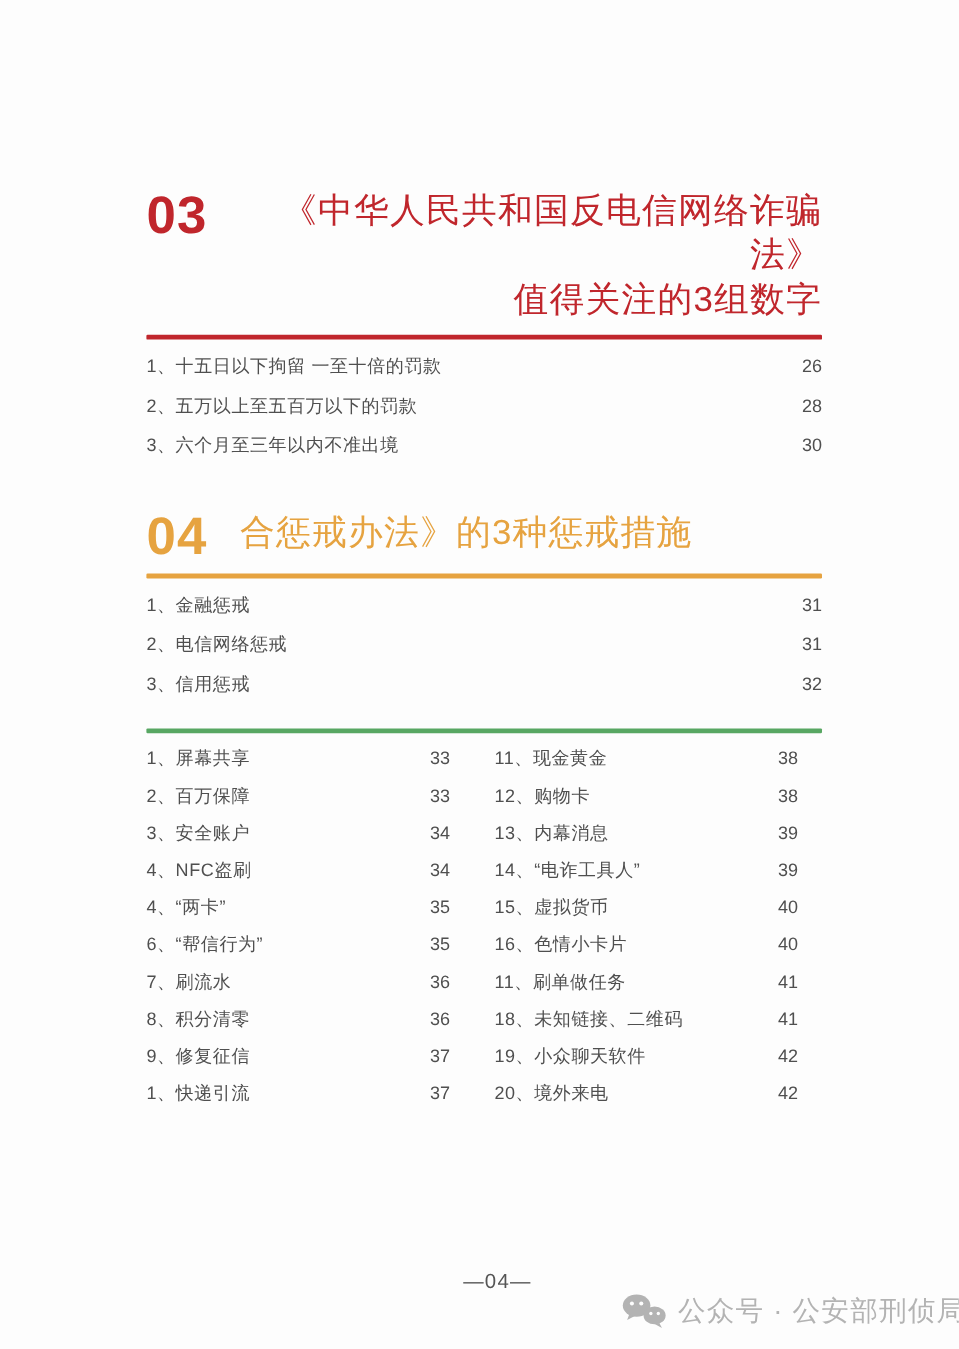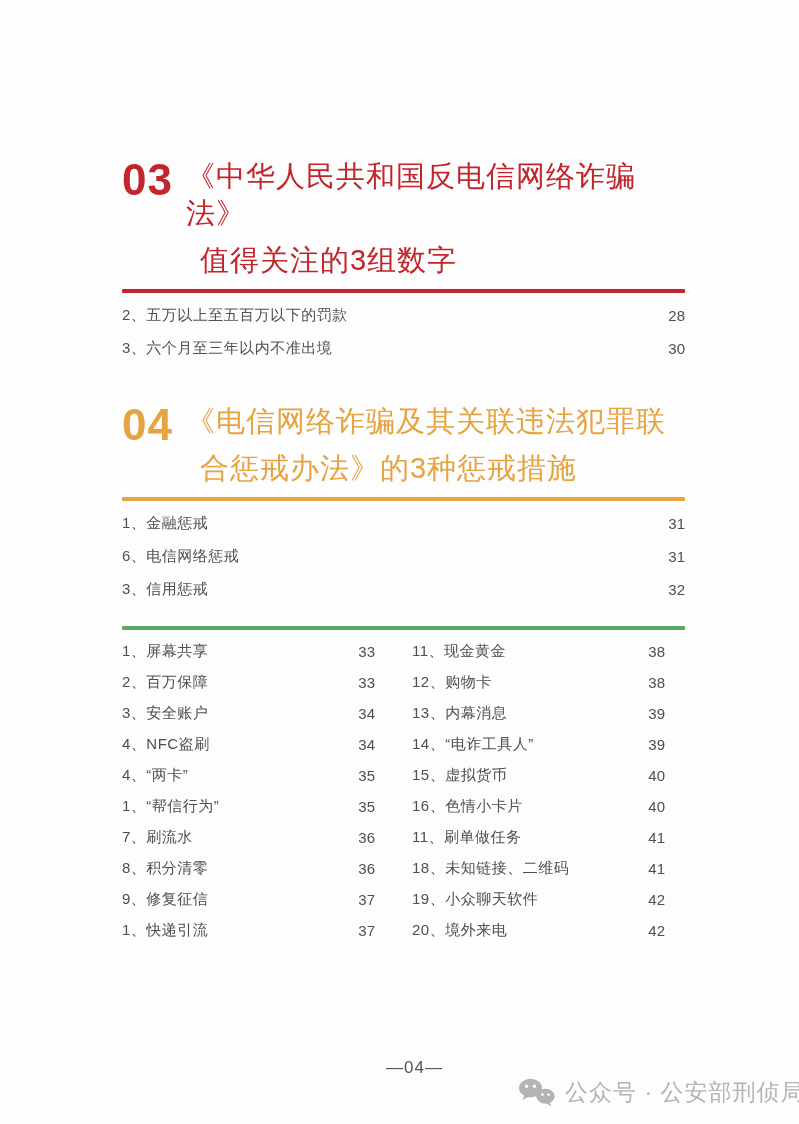--- a/index.html
+++ b/index.html
@@ -10,27 +10,27 @@
     color:#4f4f4f;
     overflow:hidden;
   }
   .page { position:relative; width:799px; height:1124px; background:#fdfdfd; }
   .content { position:absolute; left:122px; top:158px; width:563px; }
 
   .sec { margin-top:0; }
   .sec + .sec { margin-top:38px; }
   .sec.s05 { margin-top:20px; }
 
-  .sec-head { display:flex; align-items:flex-start; gap:13px; }
+  .sec-head { display:flex; align-items:flex-start; gap:13px;text-align:right; }
   .sec-num {
     font-size:44px; font-weight:800; line-height:40px; letter-spacing:1px;
     padding-top:2px; flex:none;
   }
   .sec-title { font-size:29px; font-weight:400; line-height:37px; letter-spacing:1px; }
-  .sec-title .line2 { padding-left:14px;margin-top:10px; }
+  .sec-title .line2 { padding-left:14px; }
 
   .s03 .sec-num, .s03 .sec-title { color:var(--section03,#c0262c); }
   .s04 .sec-num, .s04 .sec-title { color:var(--section04,#e6a340); }
   .s05 .sec-num, .s05 .sec-title { color:var(--section05,#58a763); }
 
   .rule { height:4px; width:100%; margin-top:10px; border-radius:1px; }
   .s03 .rule { background:var(--section03,#c0262c); }
   .s04 .rule { background:var(--section04,#e6a340); }
   .s05 .rule { background:var(--section05,#58a763); margin-top:6px; }
 
@@ -68,46 +68,49 @@
       <div class="sec-head">
         <span class="sec-num">03</span>
         <div class="sec-title">
           <div class="line1">《中华人民共和国反电信网络诈骗法》</div>
           <div class="line2">值得关注的3组数字</div>
         </div>
       </div>
       <div class="rule"></div>
       <ul class="toc-list">
         <li class="toc-row">
+          <span class="toc-label">1、十五日以下拘留 一至十倍的罚款</span>
+          <span class="toc-page">26</span>
+        </li>
+        <li class="toc-row">
           <span class="toc-label">2、五万以上至五百万以下的罚款</span>
           <span class="toc-page">28</span>
         </li>
         <li class="toc-row">
           <span class="toc-label">3、六个月至三年以内不准出境</span>
           <span class="toc-page">30</span>
         </li>
       </ul>
     </section>
 
     <section class="sec s04">
       <div class="sec-head">
         <span class="sec-num">04</span>
         <div class="sec-title">
-          <div class="line1">《电信网络诈骗及其关联违法犯罪联</div>
           <div class="line2">合惩戒办法》的3种惩戒措施</div>
         </div>
       </div>
       <div class="rule"></div>
       <ul class="toc-list">
         <li class="toc-row">
           <span class="toc-label">1、金融惩戒</span>
           <span class="toc-page">31</span>
         </li>
         <li class="toc-row">
-          <span class="toc-label">6、电信网络惩戒</span>
+          <span class="toc-label">2、电信网络惩戒</span>
           <span class="toc-page">31</span>
         </li>
         <li class="toc-row">
           <span class="toc-label">3、信用惩戒</span>
           <span class="toc-page">32</span>
         </li>
       </ul>
     </section>
 
     <section class="sec s05">
@@ -129,21 +132,21 @@
             </li>
             <li class="toc-row">
               <span class="toc-label">4、NFC盗刷</span>
               <span class="toc-page">34</span>
             </li>
             <li class="toc-row">
               <span class="toc-label">4、“两卡”</span>
               <span class="toc-page">35</span>
             </li>
             <li class="toc-row">
-              <span class="toc-label">1、“帮信行为”</span>
+              <span class="toc-label">6、“帮信行为”</span>
               <span class="toc-page">35</span>
             </li>
             <li class="toc-row">
               <span class="toc-label">7、刷流水</span>
               <span class="toc-page">36</span>
             </li>
             <li class="toc-row">
               <span class="toc-label">8、积分清零</span>
               <span class="toc-page">36</span>
             </li>

